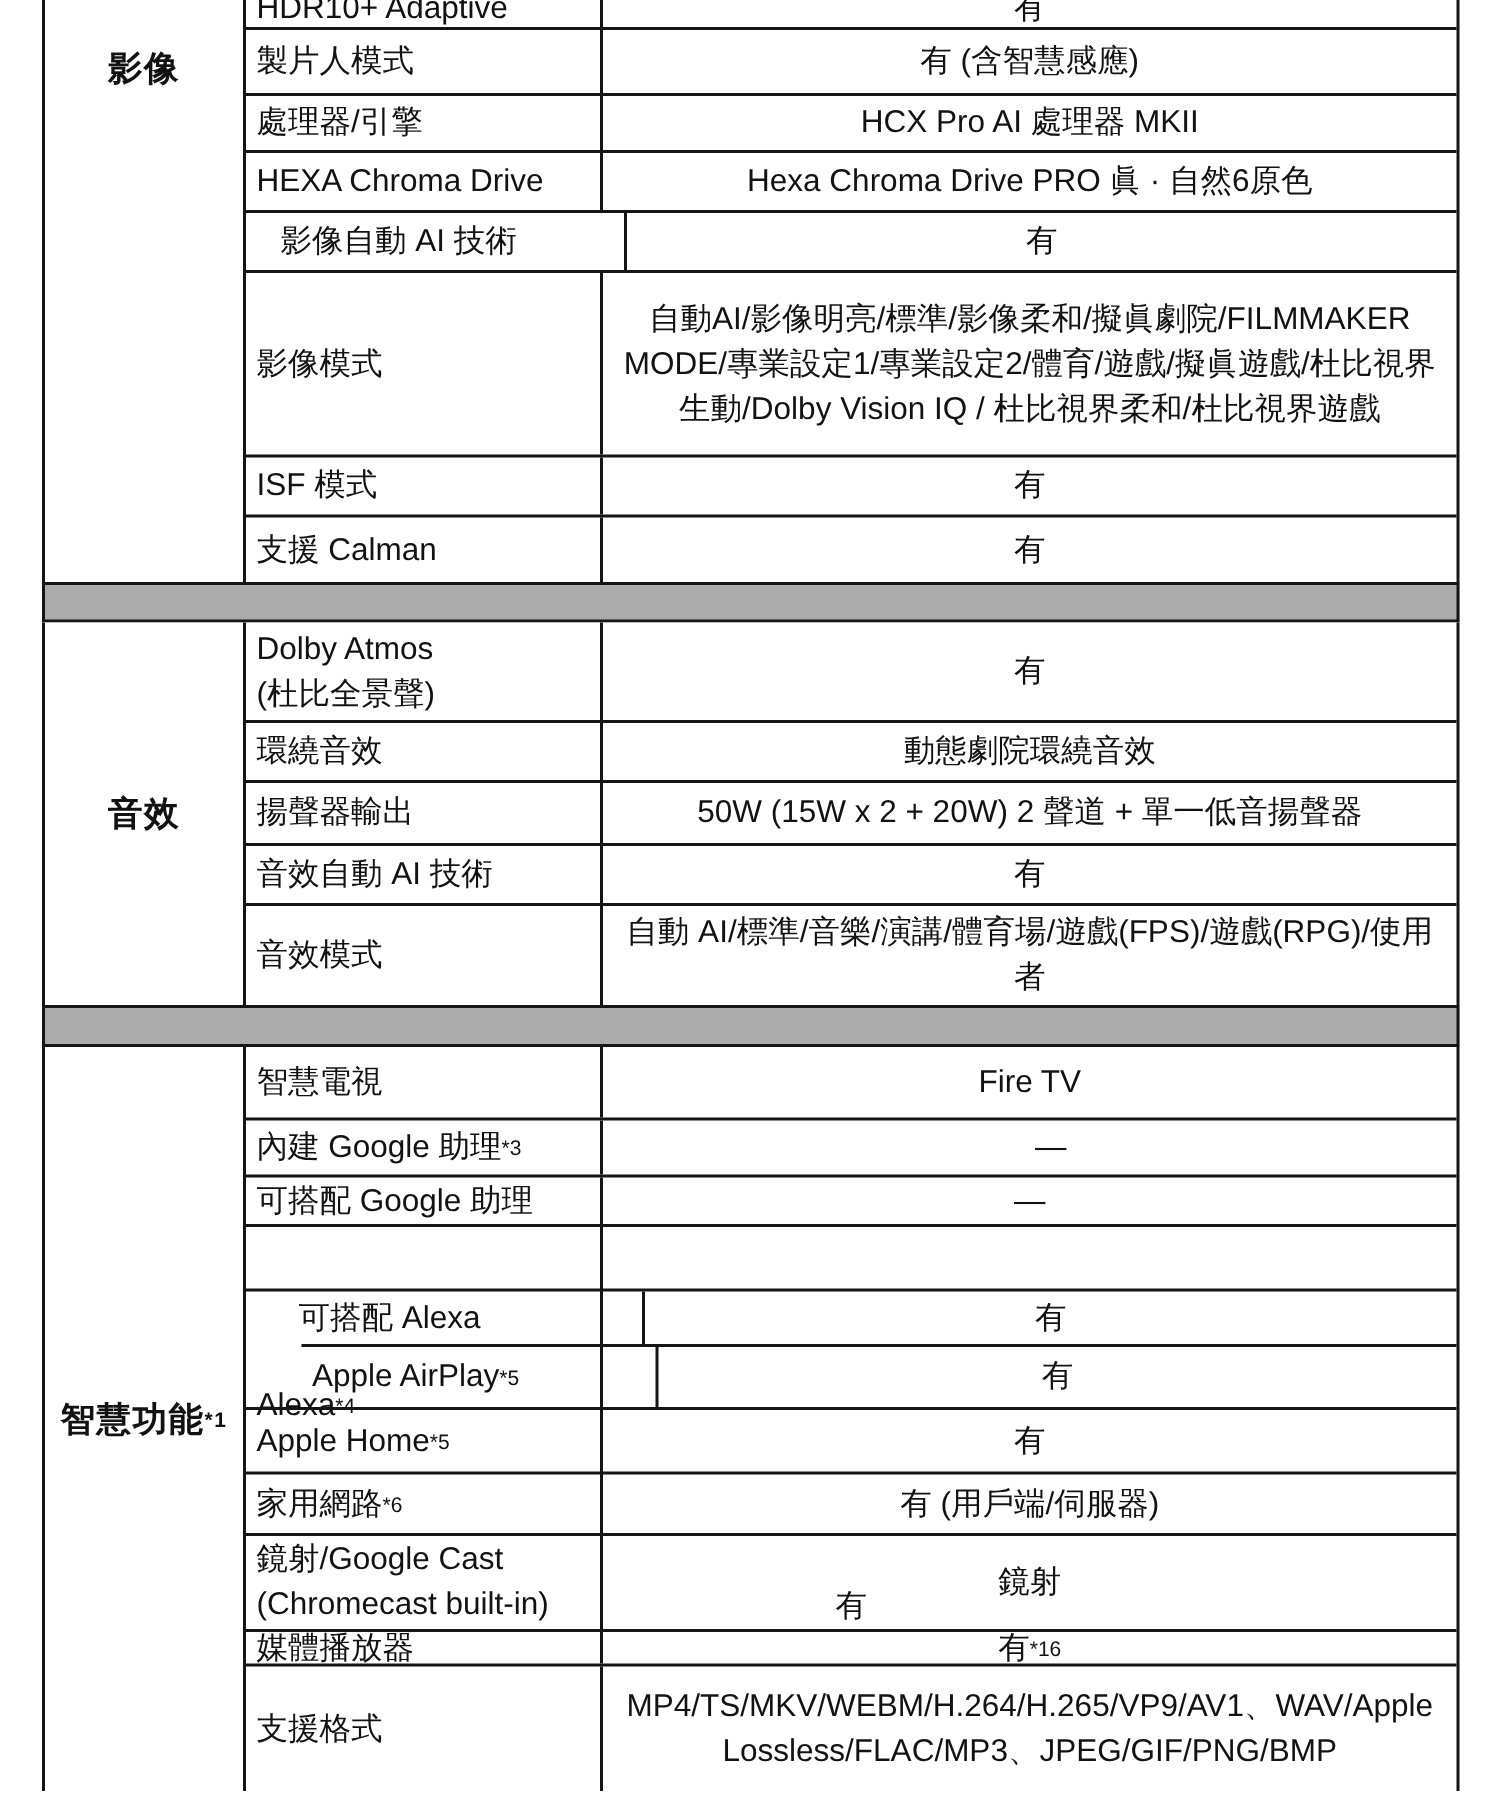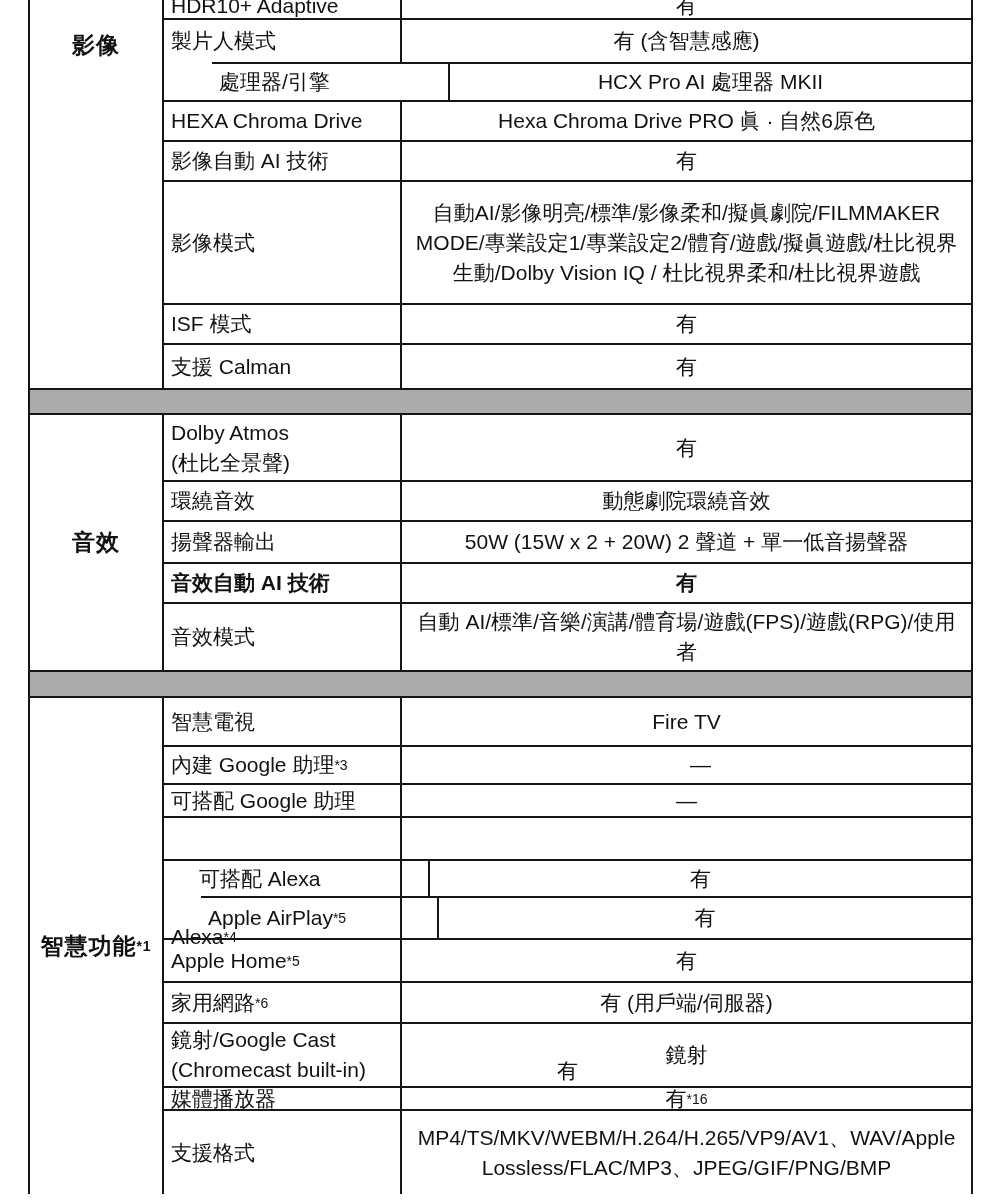--- a/index.html
+++ b/index.html
@@ -101,33 +101,33 @@
             <div class="cell value">
               <span>有</span>
             </div>
           </div>
           <div class="row" style="height: 44px;">
             <div class="cell label"><span>製片人模式</span></div>
             <div class="cell value">
               <span>有 (含智慧感應)</span>
             </div>
           </div>
-          <div class="row" style="height: 38px; margin-left: 48px;">
+          <div class="row" style="height: 38px;">
             <div class="cell label"><span>處理器/引擎</span></div>
             <div class="cell value">
               <span>HCX Pro AI 處理器 MKII</span>
             </div>
           </div>
           <div class="row" style="height: 40px;">
             <div class="cell label"><span>HEXA Chroma Drive</span></div>
             <div class="cell value">
               <span>Hexa Chroma Drive PRO 眞 · 自然6原色</span>
             </div>
           </div>
-          <div class="row" style="height: 40px;">
+          <div class="row" style="height: 40px; padding-left: 16px;">
             <div class="cell label"><span>影像自動 AI 技術</span></div>
             <div class="cell value">
               <span>有</span>
             </div>
           </div>
           <div class="row" style="height: 123px;">
             <div class="cell label"><span>影像模式</span></div>
             <div class="cell value">
               <span>自動AI/影像明亮/標準/影像柔和/擬眞劇院/FILMMAKER MODE/專業設定1/專業設定2/體育/遊戲/擬眞遊戲/杜比視界生動/Dolby Vision IQ / 杜比視界柔和/杜比視界遊戲</span>
             </div>
@@ -164,21 +164,21 @@
             <div class="cell value">
               <span>動態劇院環繞音效</span>
             </div>
           </div>
           <div class="row" style="height: 42px;">
             <div class="cell label"><span>揚聲器輸出</span></div>
             <div class="cell value">
               <span>50W (15W x 2 + 20W) 2 聲道 + 單一低音揚聲器</span>
             </div>
           </div>
-          <div class="row" style="height: 40px; font-weight: bold;">
+          <div class="row" style="height: 40px;">
             <div class="cell label"><span>音效自動 AI 技術</span></div>
             <div class="cell value">
               <span>有</span>
             </div>
           </div>
           <div class="row" style="height: 68px;">
             <div class="cell label"><span>音效模式</span></div>
             <div class="cell value">
               <span>自動 AI/標準/音樂/演講/體育場/遊戲(FPS)/遊戲(RPG)/使用者</span>
             </div>

